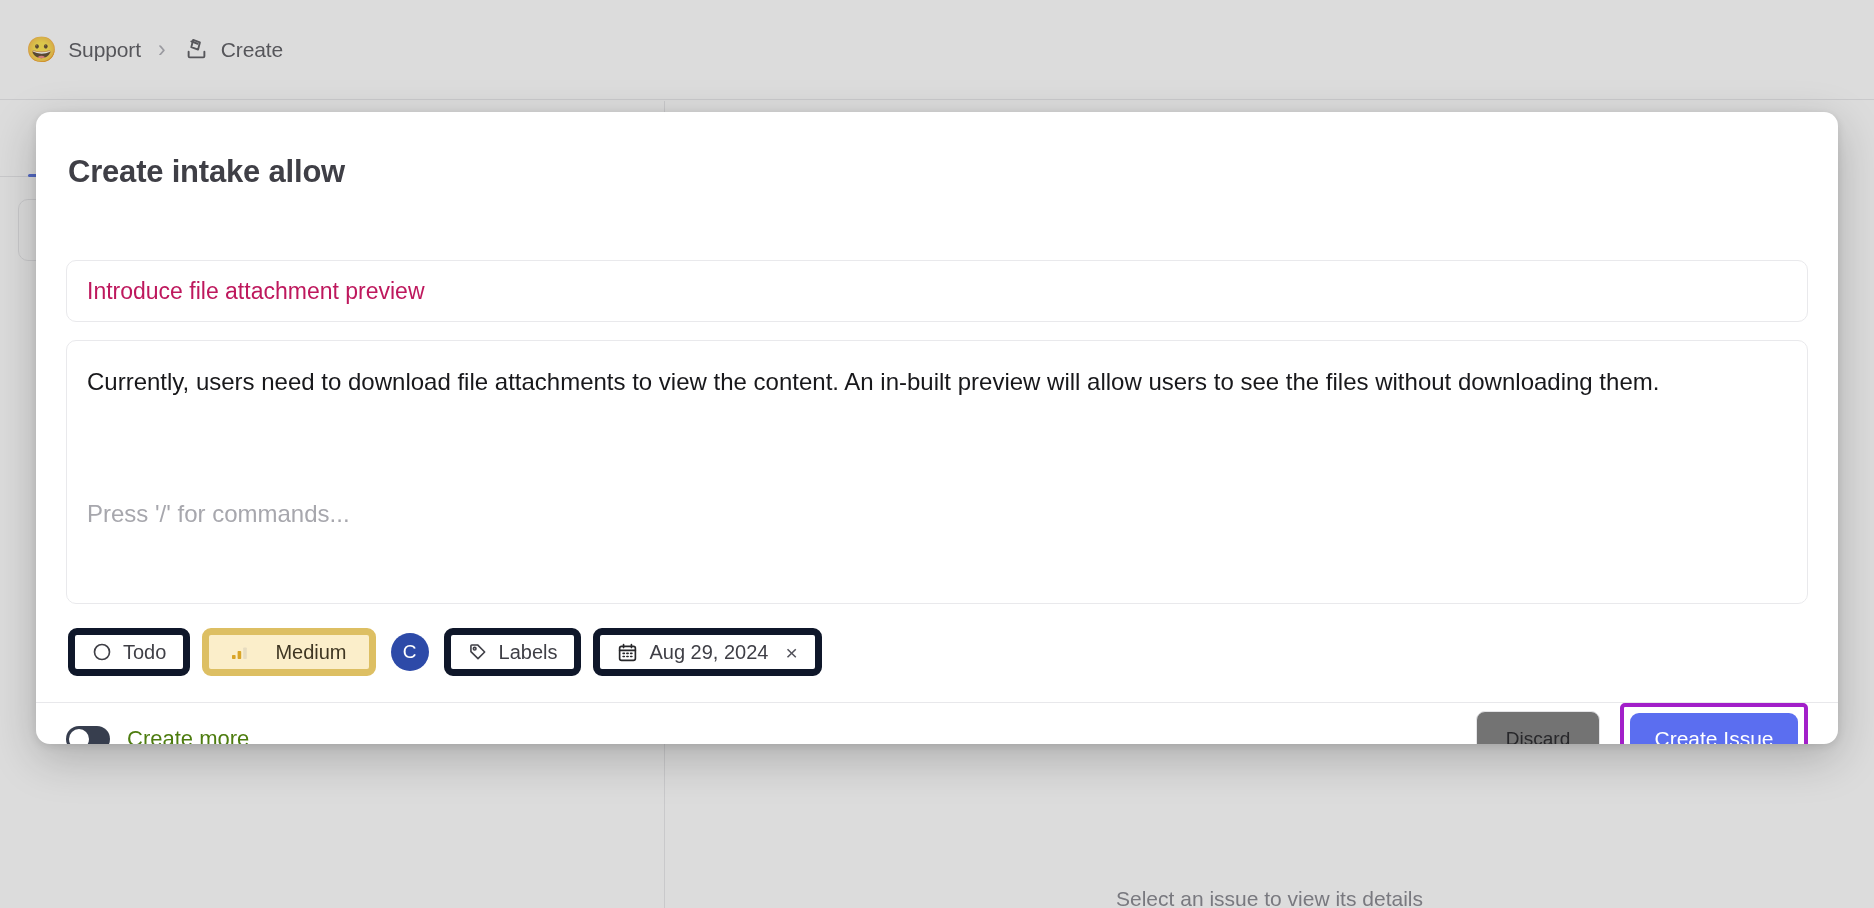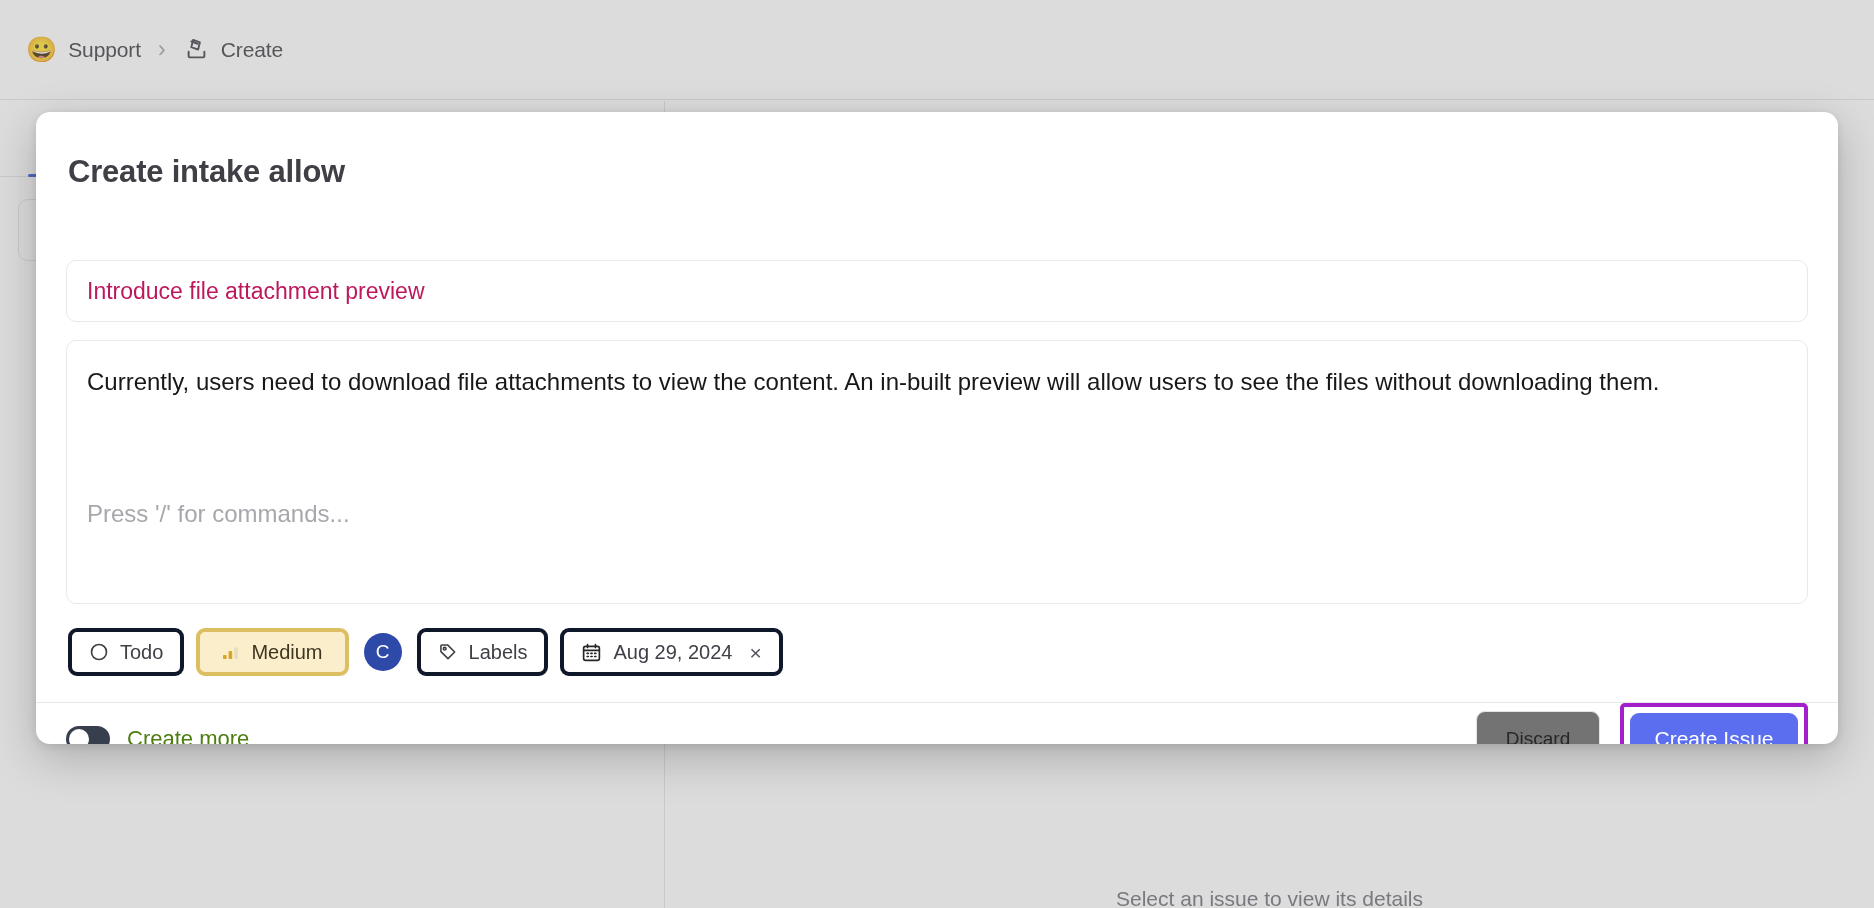--- a/index.html
+++ b/index.html
@@ -187,36 +187,36 @@
 
   
   #property-chip-row {
     display: flex;
     align-items: center;
     gap: 12px;
     padding: 24px 2px 26px 2px;
   }
   .chip {
     height: 48px;
-    border: 4px solid #0f172a;
+    border: 7px solid #0f172a;
     border-radius: 9px;
     display: inline-flex;
     align-items: center;
     gap: 11px;
     padding: 0 17px;
     font-size: 20px;
     color: #3f3f46;
     background: #fff;
     white-space: nowrap;
   }
   .chip.priority-chip {
     background: #fbeeca;
     border-color: #ddbf63;
     color: #3f3622;
-    gap: 11px;
+    gap: 26px;
     padding: 0 22px;
   }
   .chip-icon {
     display: inline-flex;
     align-items: center;
     justify-content: center;
   }
   .chip-remove {
     margin-left: 6px;
     color: #52525b;

